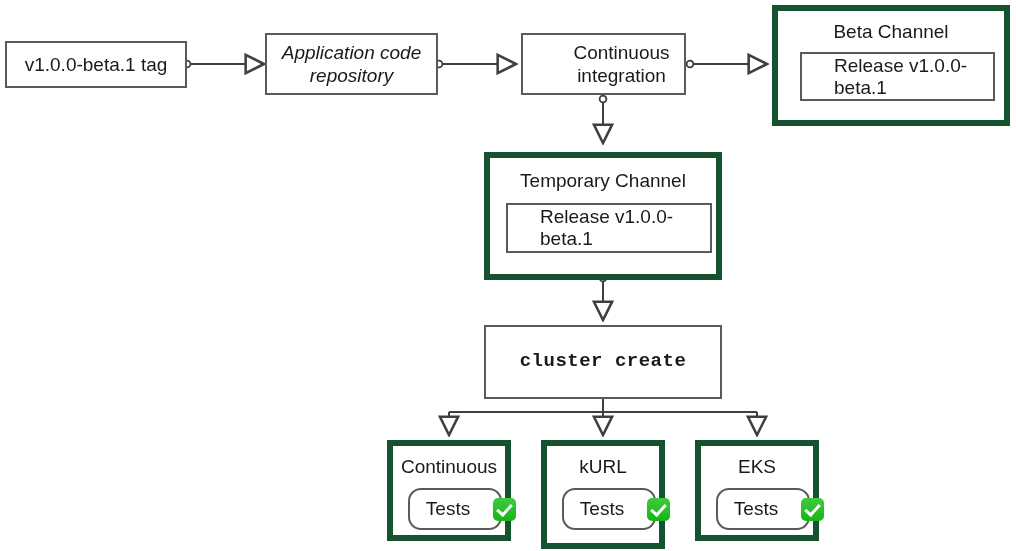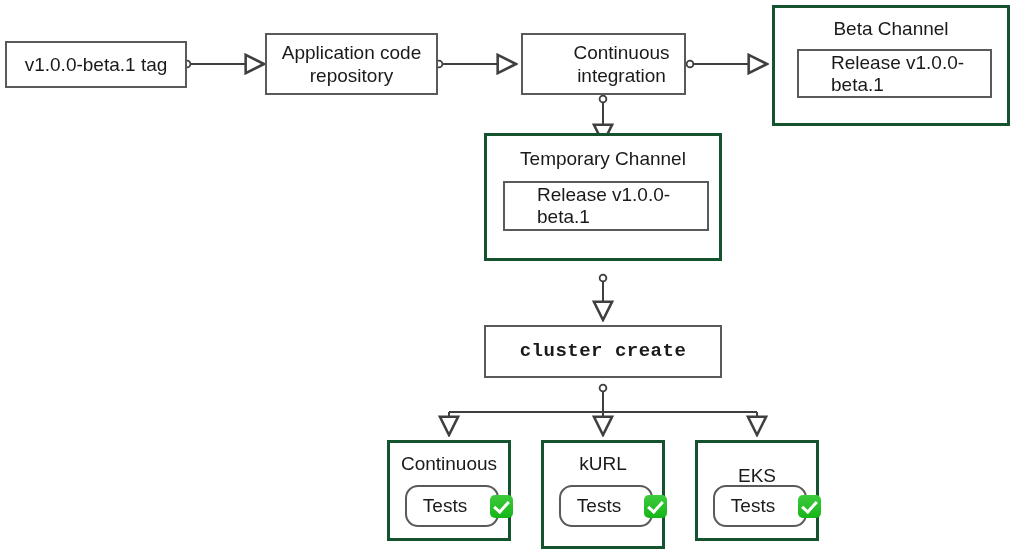--- a/index.html
+++ b/index.html
@@ -35,21 +35,21 @@
   .node.mono {
     font-family: "Liberation Mono", "DejaVu Sans Mono", monospace;
     font-weight: bold;
     font-size: 19px;
     letter-spacing: 0.5px;
   }
   
   .container-node {
     position: absolute;
     box-sizing: border-box;
-    border: 3px solid #14532d;
+    border: 6px solid #14532d;
     background: #ffffff;
   }
   .container-title {
     position: absolute;
     left: 0;
     right: 0;
     text-align: center;
     color: #1a1a1a;
     font-size: 19px;
     line-height: 1.2;
@@ -133,59 +133,59 @@
       <path d="M 603 392 L 603 435"></path>
       <path d="M 449 412 L 449 435" marker-end="url(#arrow)"></path>
       <path d="M 603 412 L 603 435" marker-end="url(#arrow)"></path>
       <path d="M 757 412 L 757 435" marker-end="url(#arrow)"></path>
       <path d="M 449 412 L 757 412"></path>
     </g>
   </svg>
 
   <div class="node" style="left:5px; top:41px; width:182px; height:47px;">v1.0.0-beta.1 tag</div>
 
-  <div class="node" style="left:265px; top:33px; width:173px; height:62px;">Application code
+  <div class="node" style="left:265px; top:33px; width:173px; height:62px;font-style:italic;">Application code
 repository</div>
 
   <div class="node" style="left:521px; top:33px; width:165px; height:62px;padding-left:36px;">Continuous
 integration</div>
 
   <div class="container-node" style="left:772px; top:5px; width:238px; height:121px;">
     <div class="container-title" style="top:10px;">Beta Channel</div>
     <div class="inner-box" style="left:22px; top:41px; width:195px; height:49px;">
       <span>Release v1.0.0-beta.1</span>
     </div>
   </div>
 
-  <div class="container-node" style="left:484px; top:133px; width:238px; height:128px;">
+  <div class="container-node" style="left:484px; top:152px; width:238px; height:128px;">
     <div class="container-title" style="top:12px;">Temporary Channel</div>
     <div class="inner-box" style="left:16px; top:45px; width:206px; height:50px;">
       <span>Release v1.0.0-beta.1</span>
     </div>
   </div>
 
-  <div class="node mono" style="left:484px; top:325px; width:238px; height:53px;">cluster create</div>
+  <div class="node mono" style="left:484px; top:325px; width:238px; height:74px;">cluster create</div>
 
   <div class="container-node" style="left:387px; top:440px; width:124px; height:101px;">
     <div class="container-title" style="top:10px;">Continuous</div>
     <div class="inner-box with-check" style="left:15px; top:42px; width:94px; height:42px;">
       <span>Tests</span>
       <span class="check-badge"></span>
     </div>
   </div>
 
   <div class="container-node" style="left:541px; top:440px; width:124px; height:109px;">
     <div class="container-title" style="top:10px;">kURL</div>
     <div class="inner-box with-check" style="left:15px; top:42px; width:94px; height:42px;">
       <span>Tests</span>
       <span class="check-badge"></span>
     </div>
   </div>
 
   <div class="container-node" style="left:695px; top:440px; width:124px; height:101px;">
-    <div class="container-title" style="top:22px;">EKS</div>
+    <div class="container-title" style="top:10px;">EKS</div>
     <div class="inner-box with-check" style="left:15px; top:42px; width:94px; height:42px;">
       <span>Tests</span>
       <span class="check-badge"></span>
     </div>
   </div>
 
 </div>
 
 </body></html>

